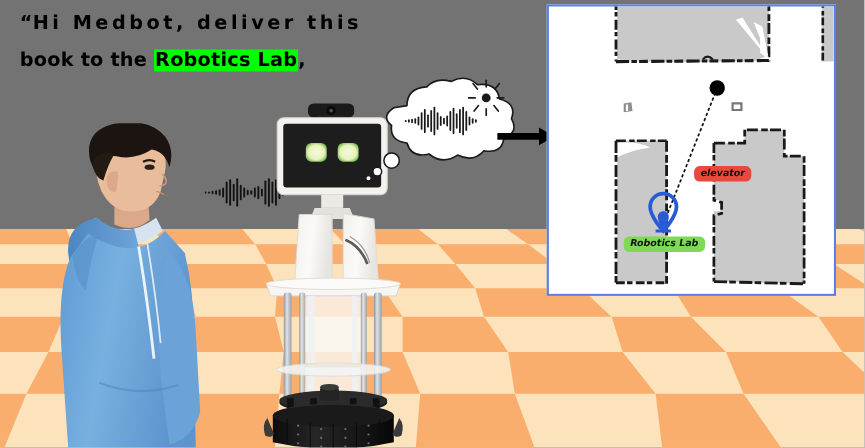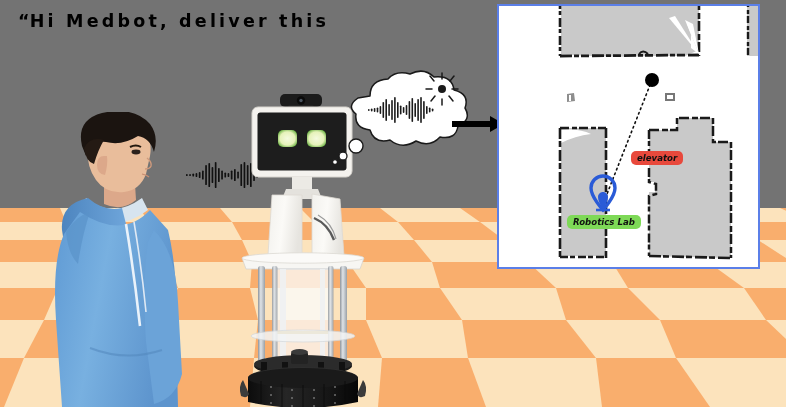--- a/index.html
+++ b/index.html
@@ -106,20 +106,23 @@
           <polygon points="596,150 676,150 710,199 602,199"></polygon>
           <polygon points="806,150 890,150 930,199 822,199"></polygon>
         </g>
       </g>
     </svg>
   </div>
 
   <div id="utterance">
     <div class="ln">
       <span>“</span><span class="sp">Hi   Medbot,   deliver   this</span>
+    </div>
+    <div class="ln">
+      <span>book to the </span><span class="hl-green">Robotics Lab</span><span>,</span>
     </div>
   </div>
 
   <svg id="person" viewBox="0 0 175 295">
     <defs>
       <linearGradient id="hoodG" x1="0" y1="0" x2="1" y2="0.3">
         <stop offset="0" stop-color="#5f9ad4"></stop>
         <stop offset=".45" stop-color="#78b0e0"></stop>
         <stop offset="1" stop-color="#5d94cd"></stop>
       </linearGradient>

